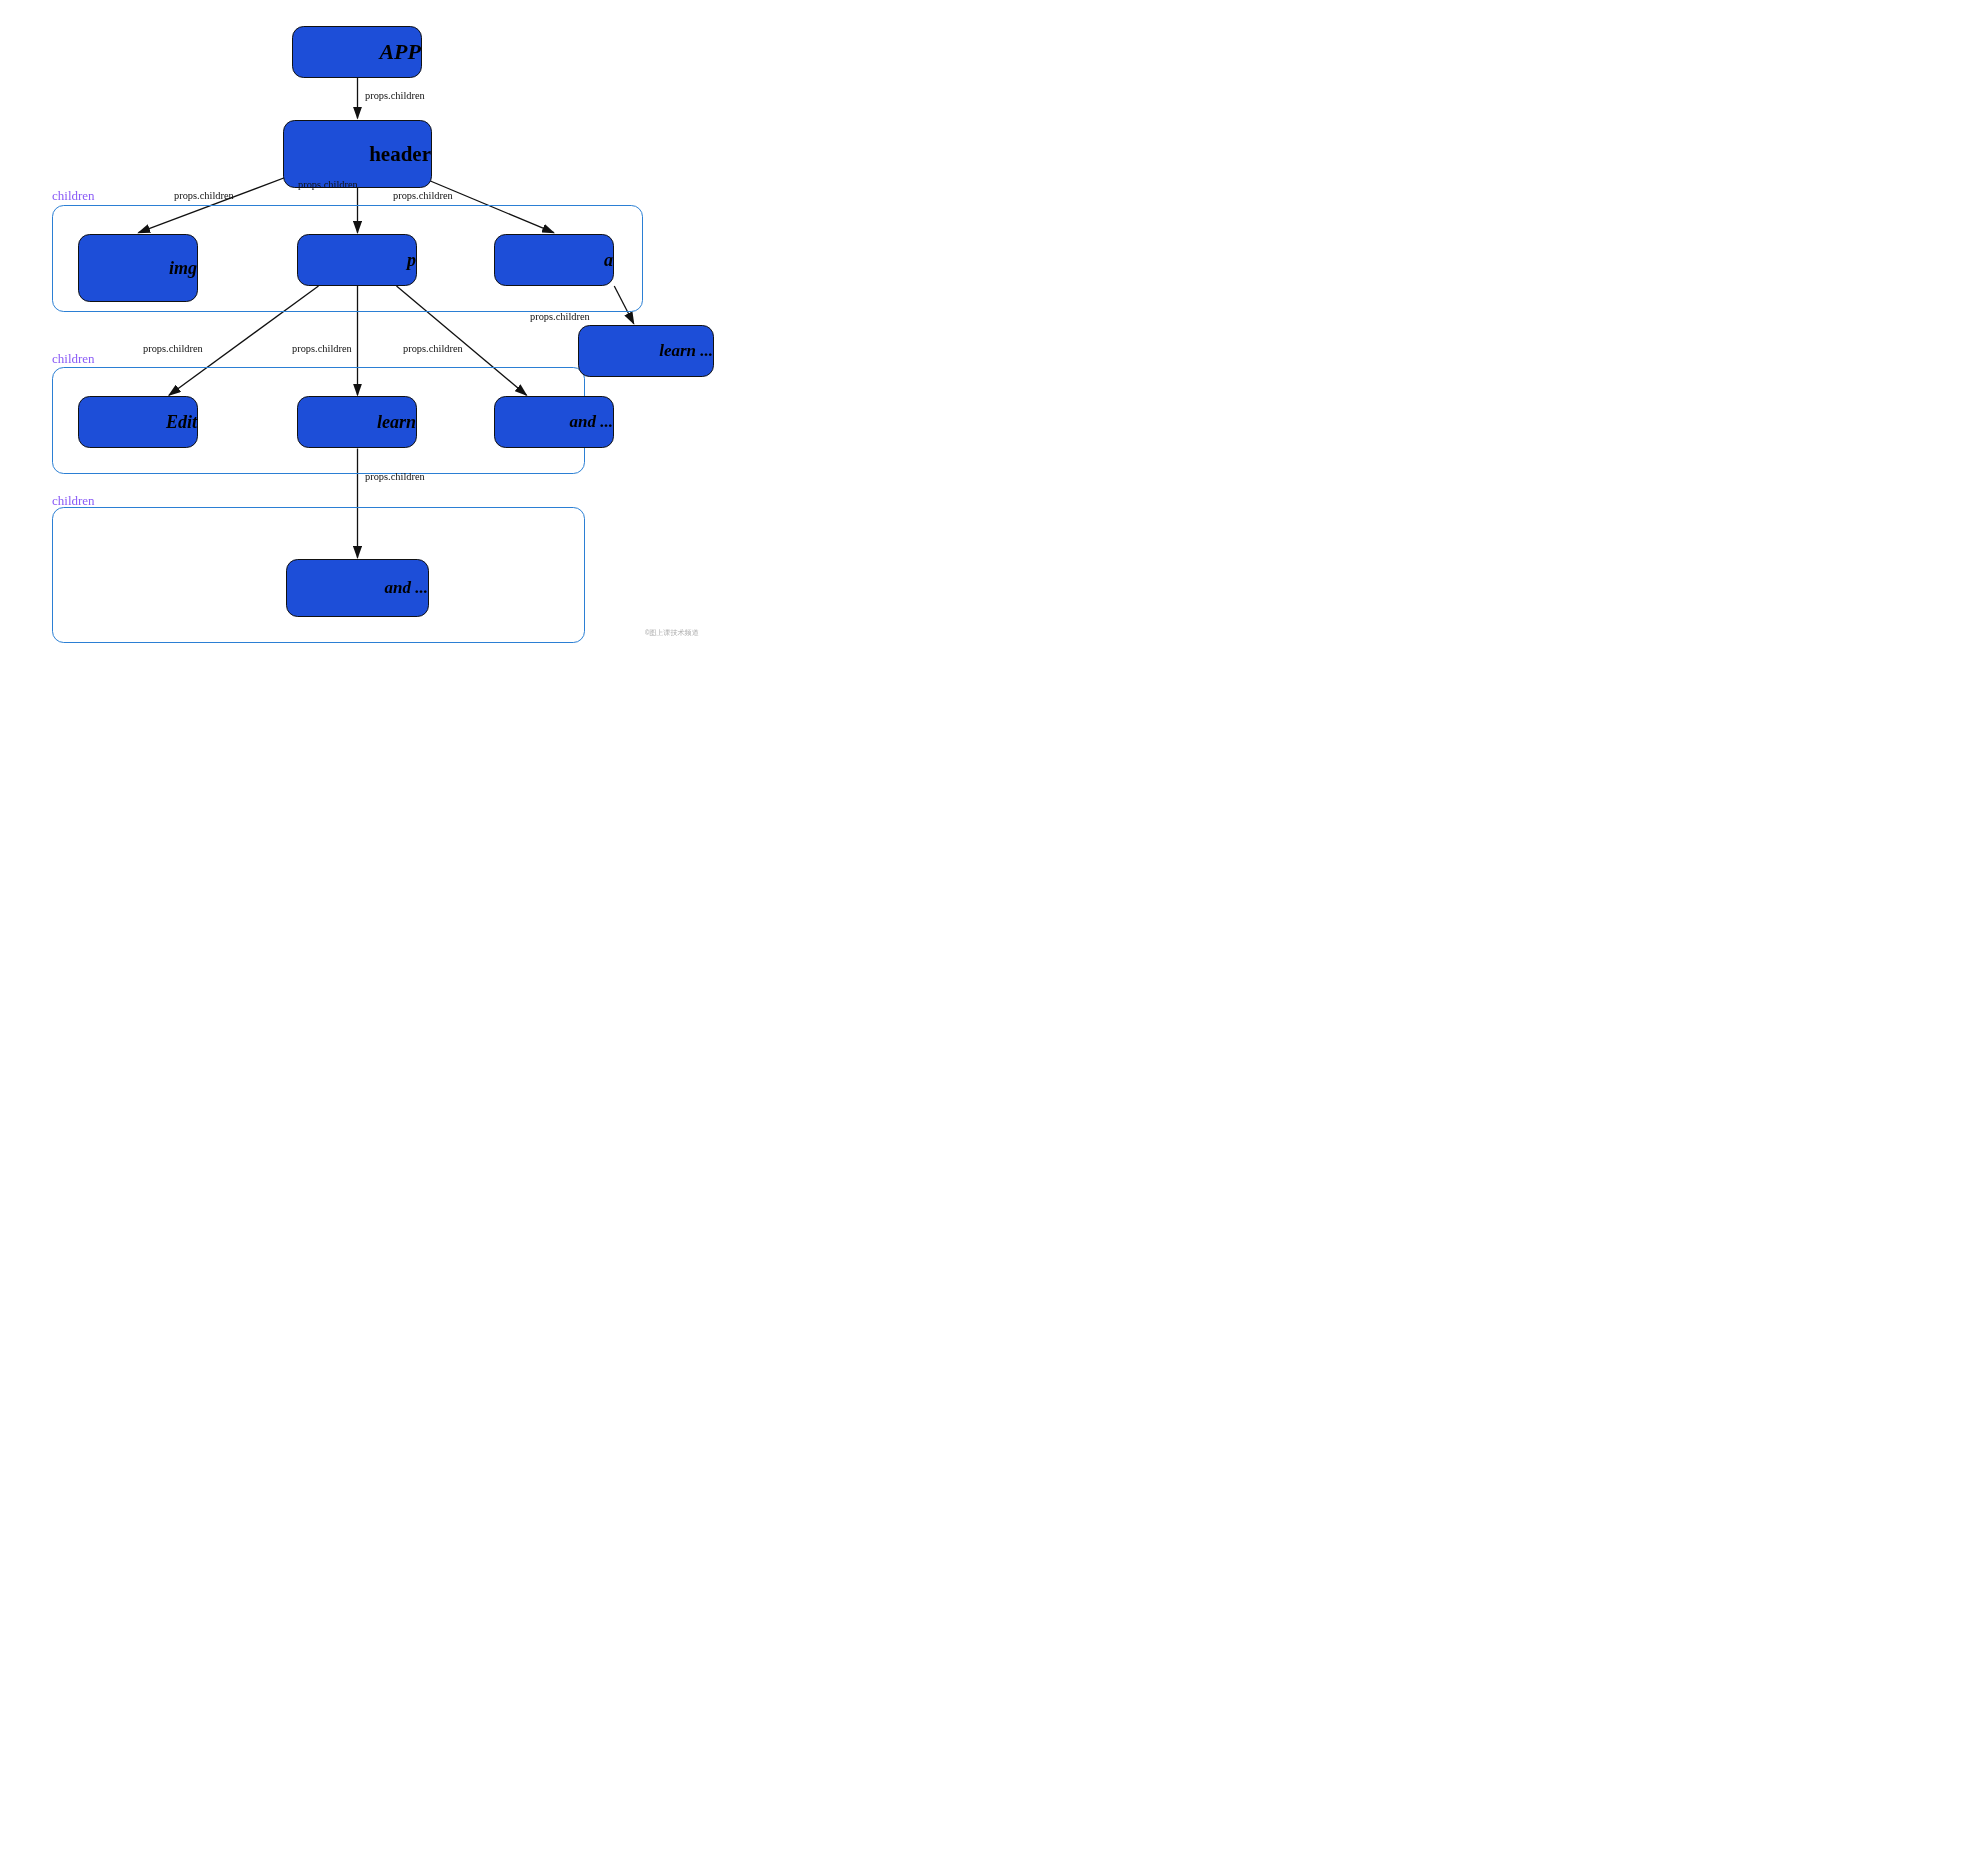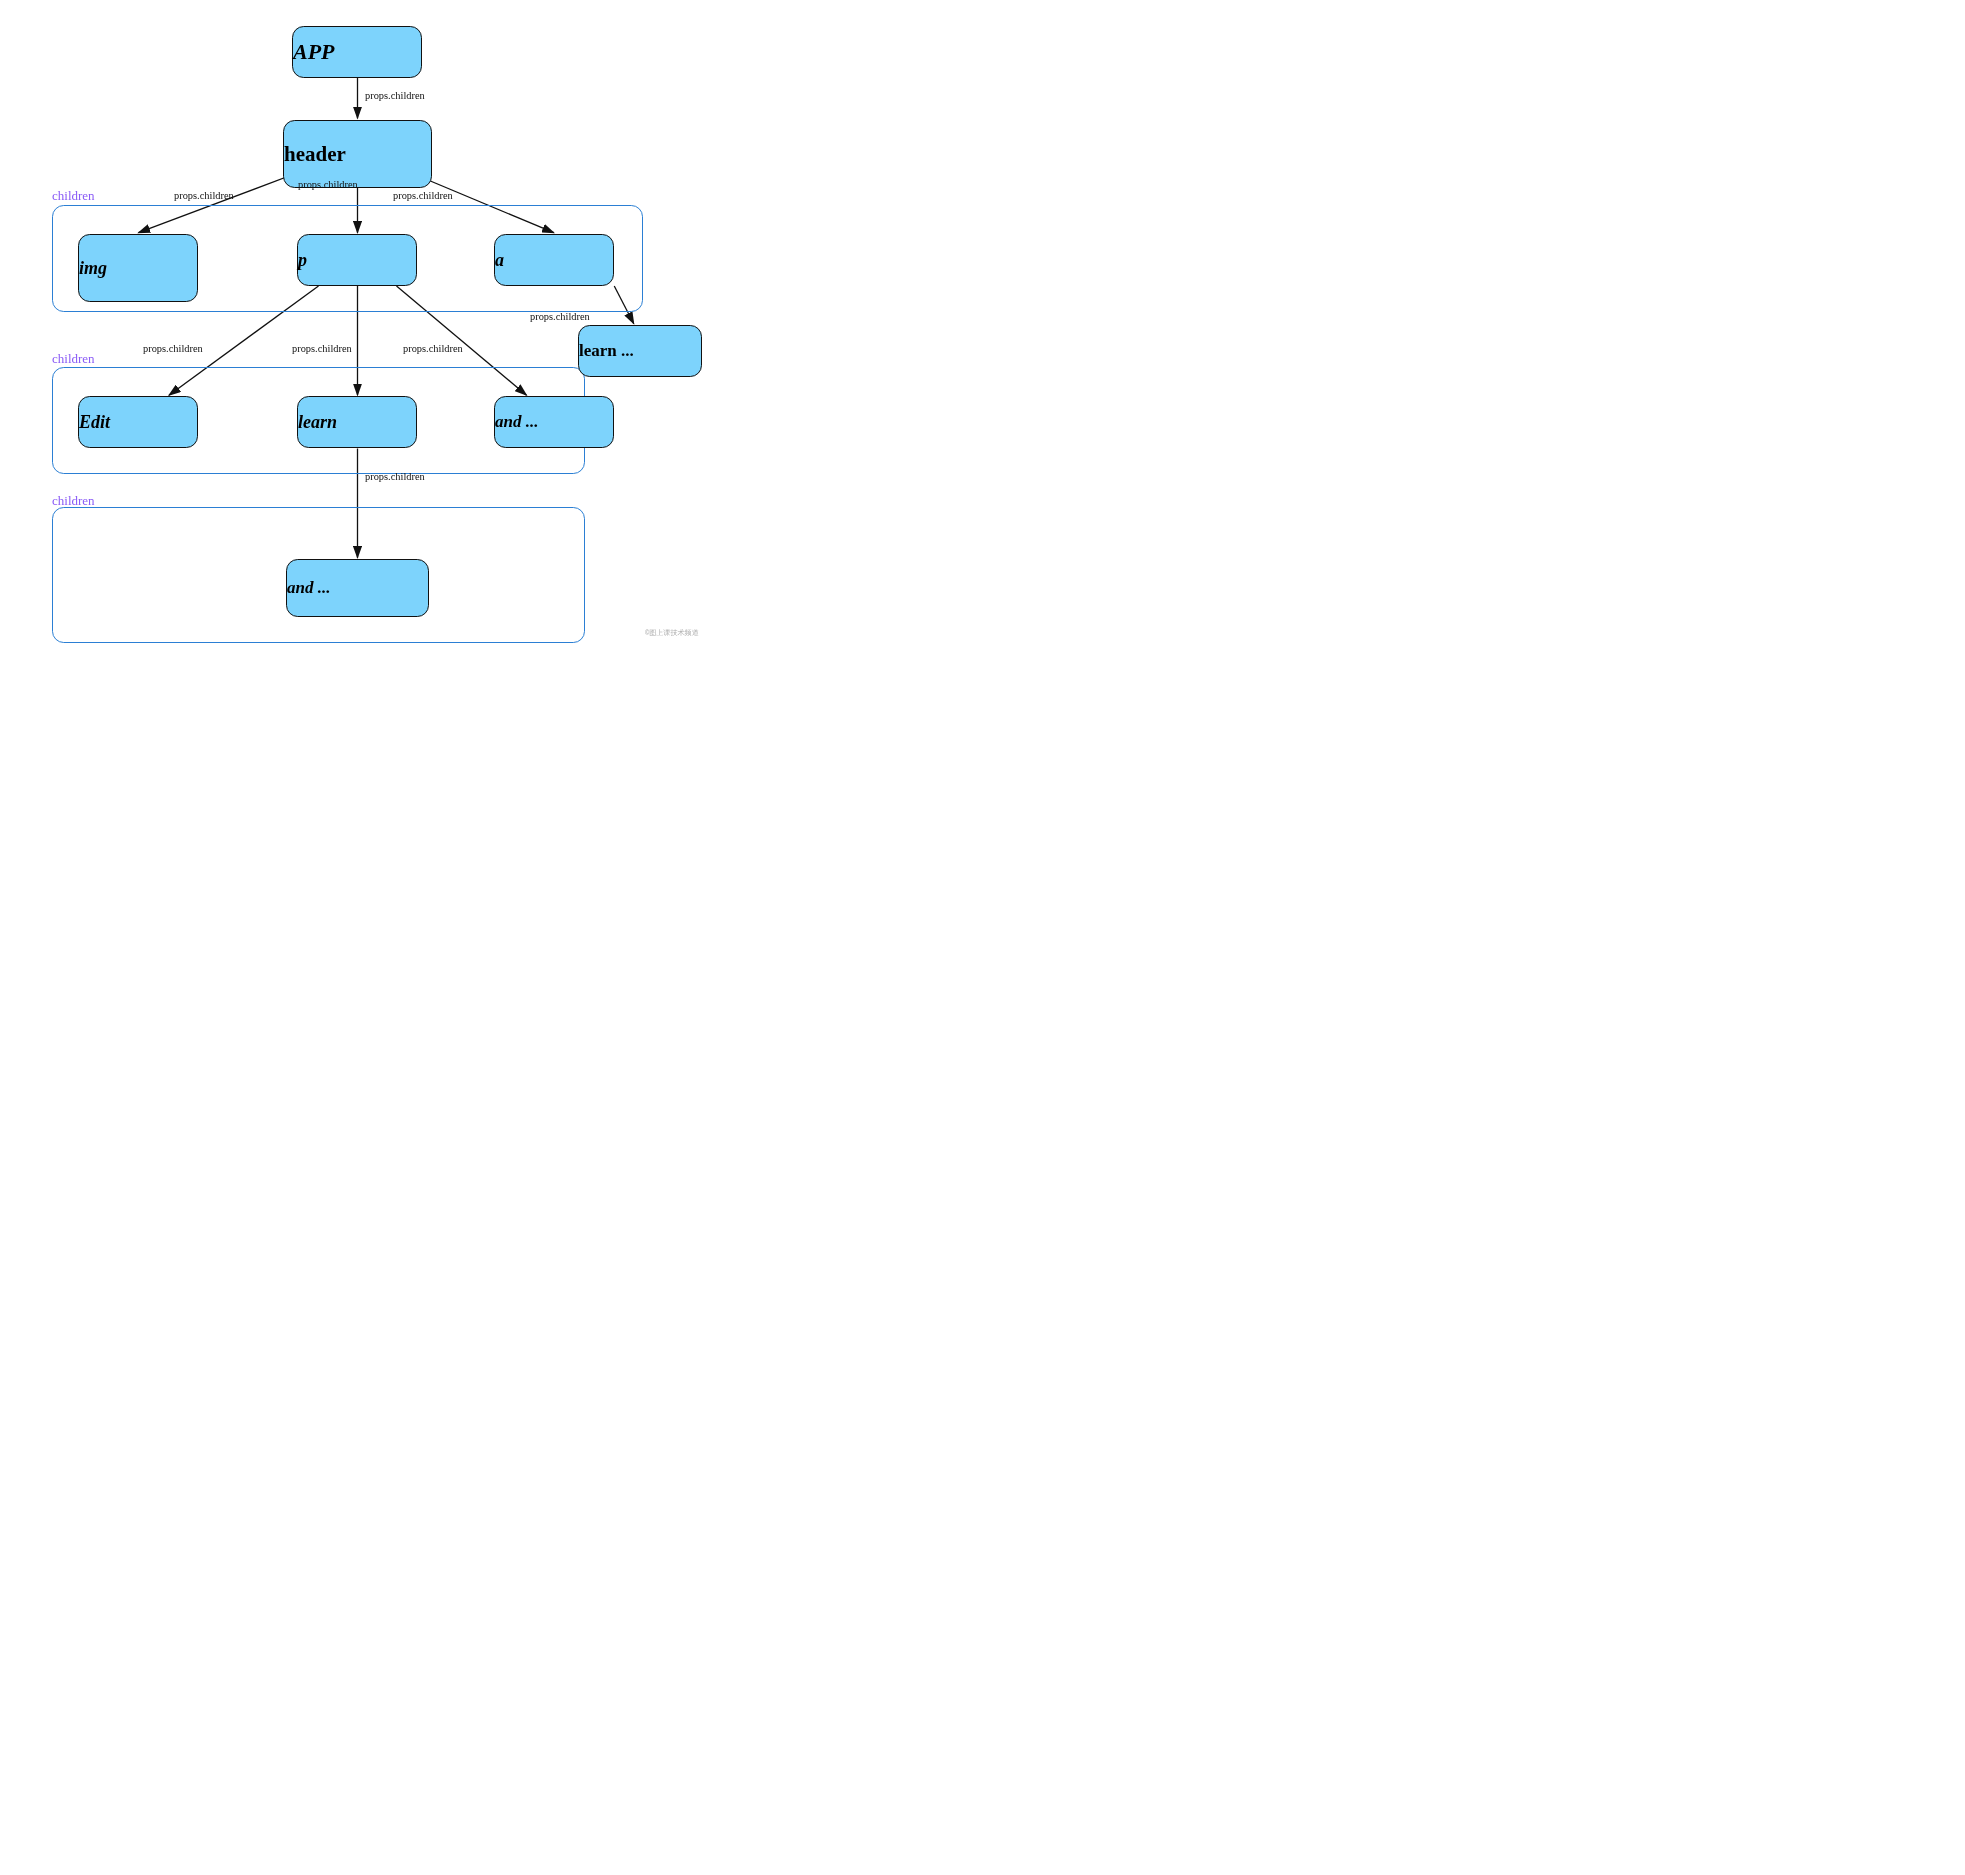--- a/index.html
+++ b/index.html
@@ -17,24 +17,24 @@
       position: relative;
       width: 689px;
       height: 637px;
       margin: 0 auto;
     }
 
     .node {
       position: absolute;
       border: 1.6px solid #111;
       border-radius: 11.7px;
-      background: #7dd3fc;
+      background: #1d4ed8;
       display: flex;
       align-items: center;
-      justify-content: flex-start;
+      justify-content: flex-end;
       font-family: 'Comic Sans MS', 'Chalkboard SE', cursive;
       font-size: 18px;
       font-weight: bold;
     }
 
     .node-app {
       width: 130px;
       height: 52px;
       left: 279px;
       top: 13px;
@@ -71,25 +71,26 @@
     .node-a {
       width: 120px;
       height: 52px;
       left: 481px;
       top: 221px;
       font-size: 18px;
       font-style: italic;
     }
 
     .node-learn {
-      width: 124px;
+      width: 136px;
       height: 52px;
       left: 565px;
       top: 312px;
       font-size: 17px;
+      font-style: italic;
     }
 
     .node-edit {
       width: 120px;
       height: 52px;
       left: 65px;
       top: 383px;
       font-size: 18px;
       font-style: italic;
     }

